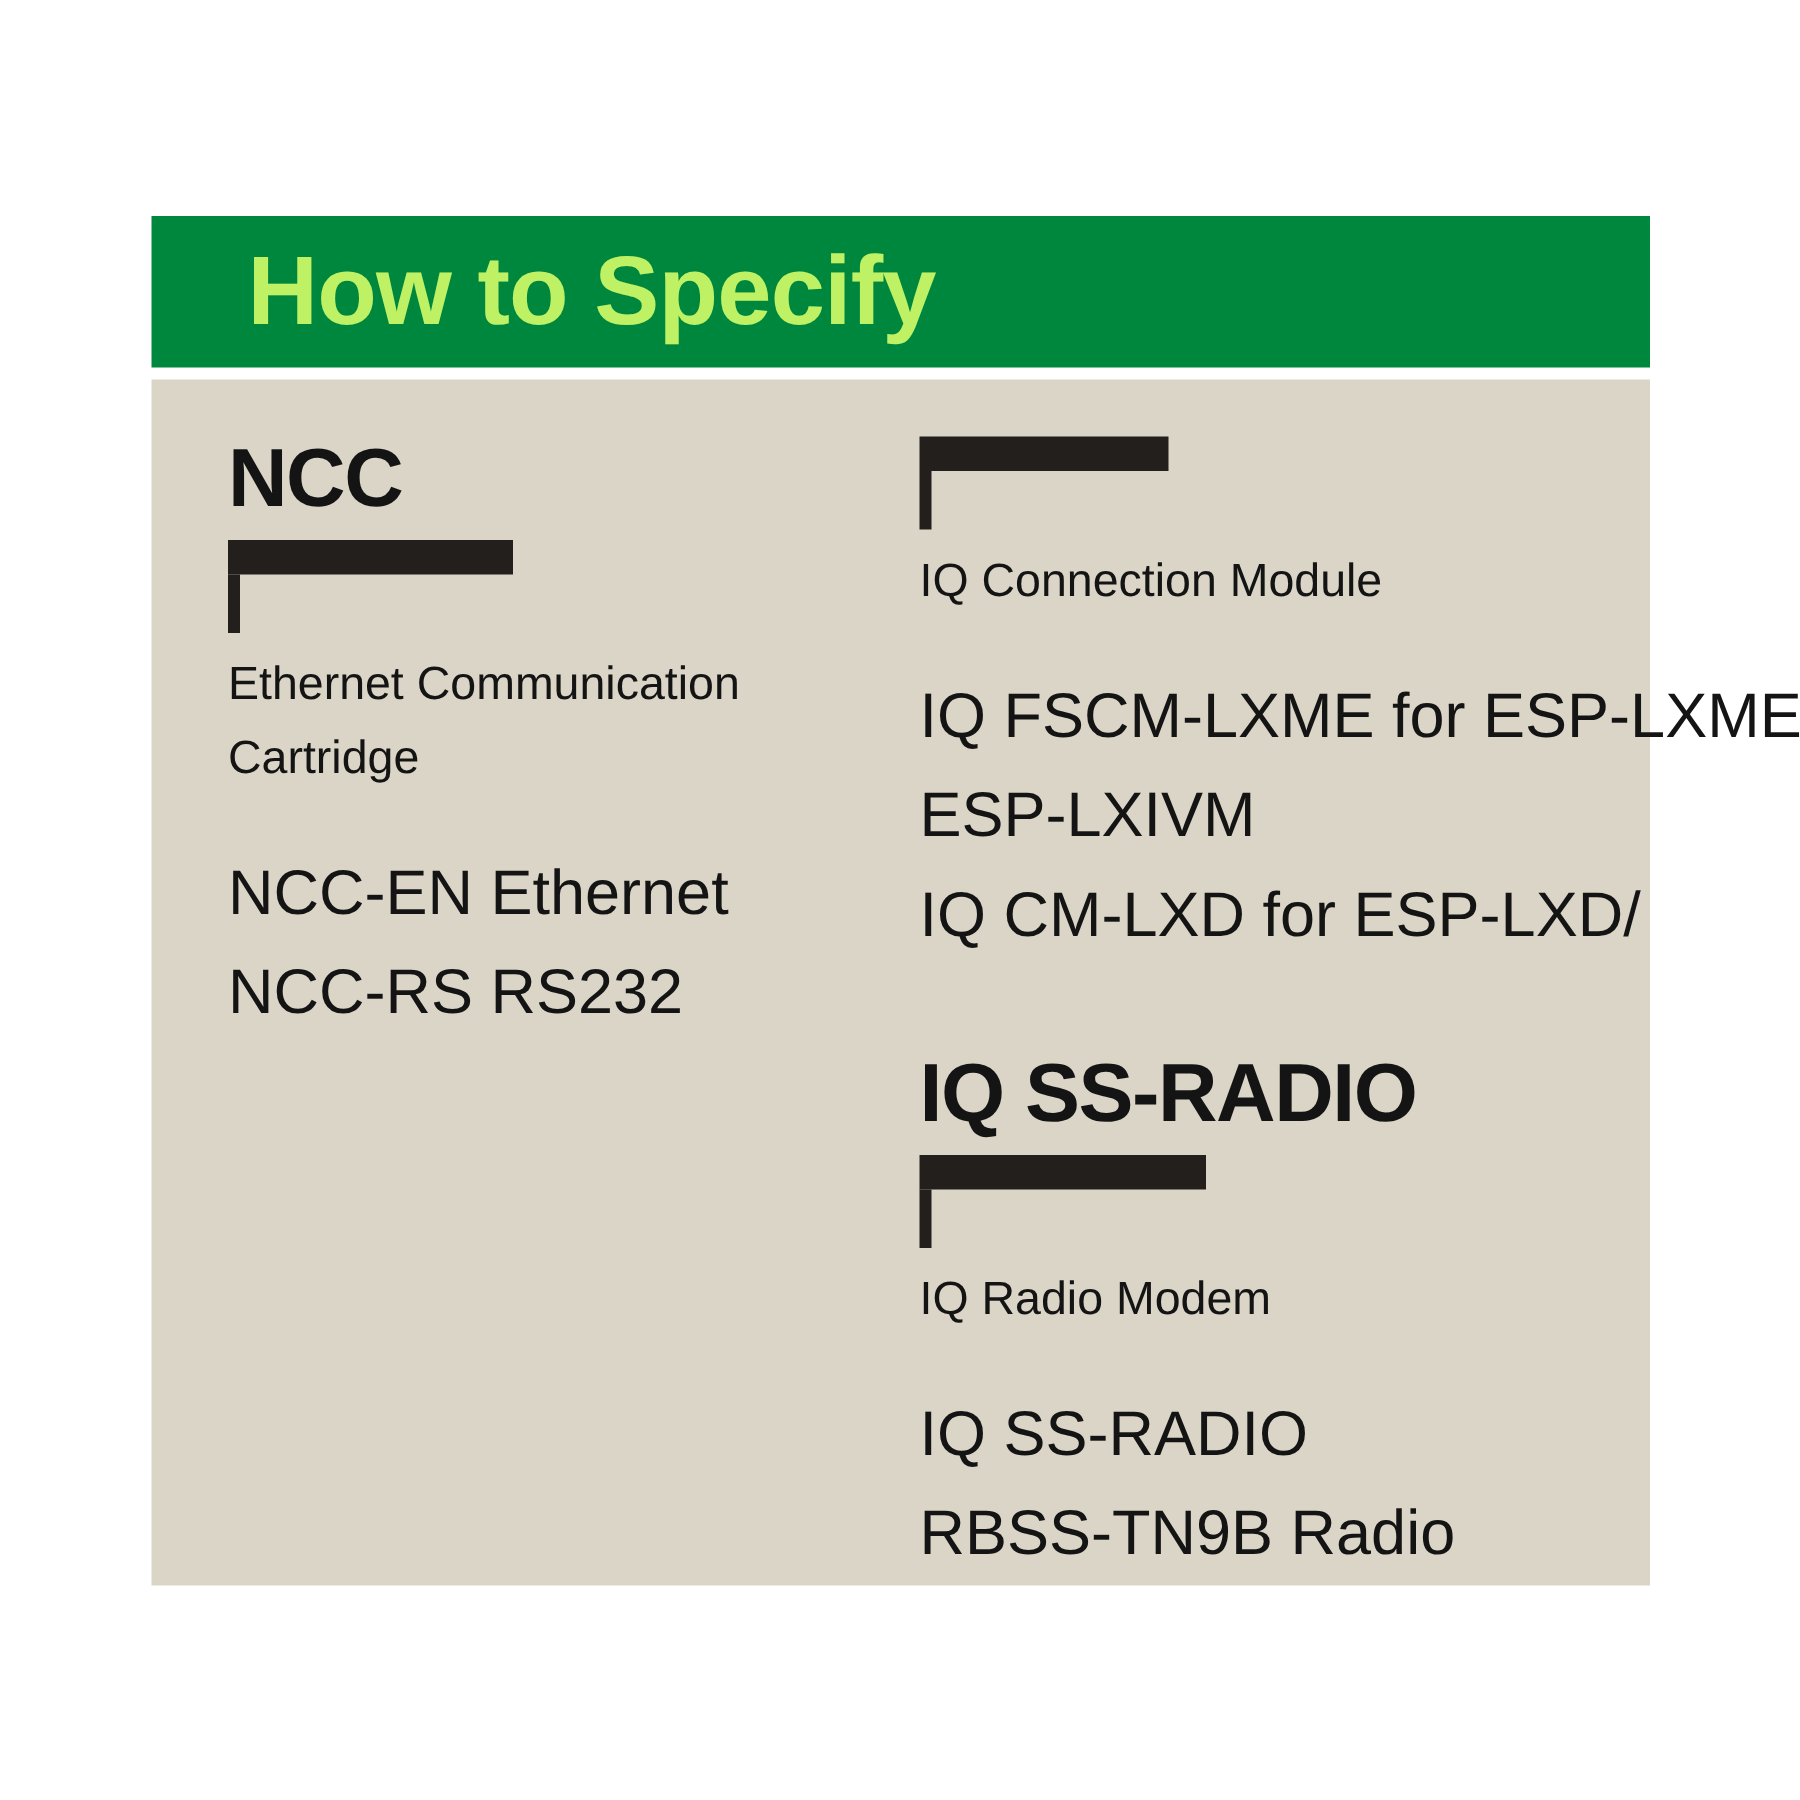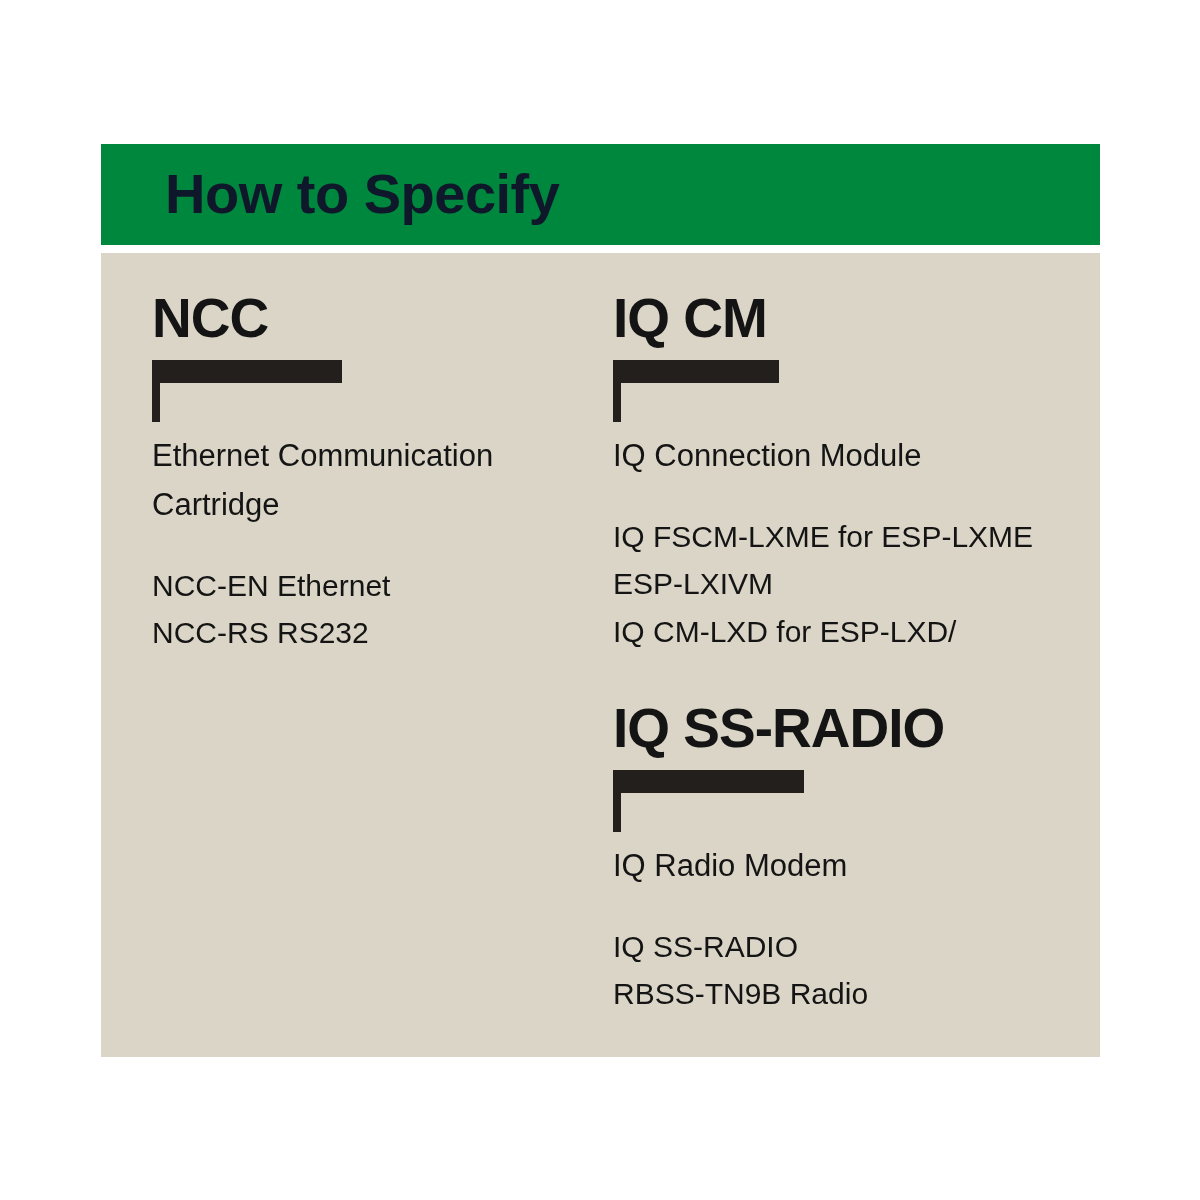--- a/index.html
+++ b/index.html
@@ -31,24 +31,24 @@
     width: 999px;
     height: 101px;
     background: #00873e;
     box-sizing: border-box;
   }
   .banner-title {
     position: absolute;
     left: 64px;
     top: 50%;
     transform: translateY(-52%);
-    color: #0f172a;
+    color: #bef264;
     font-family: "Liberation Sans", sans-serif;
     font-weight: bold;
-    font-size: 56px;
+    font-size: 65px;
     line-height: 1;
     letter-spacing: -0.5px;
     white-space: nowrap;
   }
 
   
   .panel {
     position: absolute;
     left: 101px;
     top: 253px;
@@ -104,21 +104,21 @@
 
   .desc {
     font-family: "Liberation Sans", sans-serif;
     font-size: 31px;
     line-height: 1.58;
     color: #141414;
     margin: 0;
   }
   .parts {
     font-family: "Liberation Sans", sans-serif;
-    font-size: 30px;
+    font-size: 42px;
     line-height: 1.58;
     color: #141414;
     margin: 32px 0 0 0;
   }
   .parts .part-line { display: block; white-space: nowrap; }
   .desc .desc-line  { display: block; }
 </style>
 </head>
 <body>
 
@@ -143,21 +143,20 @@
         <span class="desc-line">Cartridge</span>
       </p>
 
       <p class="parts">
         <span class="part-line">NCC-EN Ethernet</span>
         <span class="part-line">NCC-RS RS232</span>
       </p>
     </div>
 
     <div class="block block-rt">
-      <h2 class="block-title">IQ CM</h2>
 
       <div class="rule rule-w-iqcm">
         <span class="bar"></span>
         <span class="stem"></span>
       </div>
 
       <p class="desc">
         <span class="desc-line">IQ Connection Module</span>
       </p>
 

